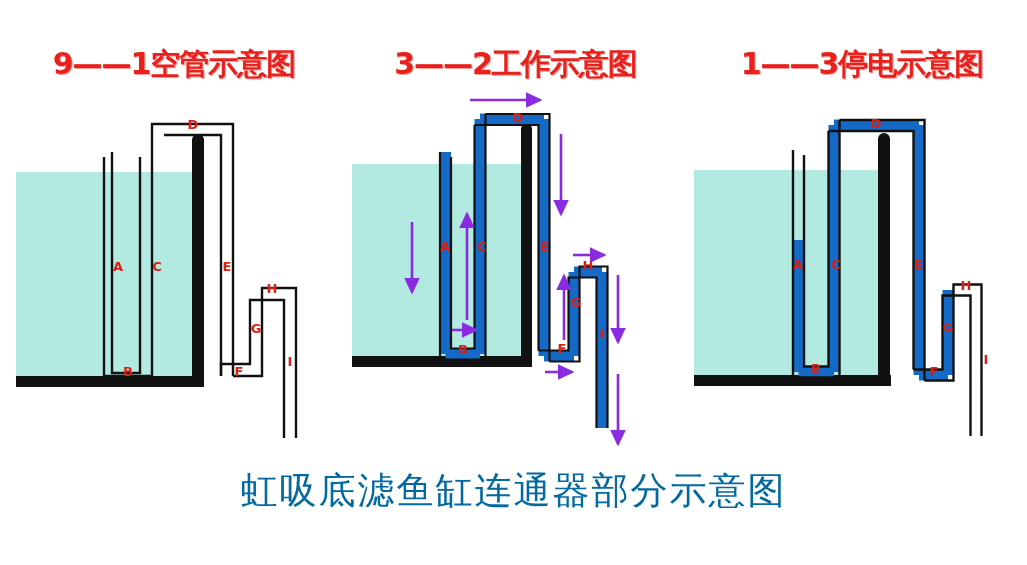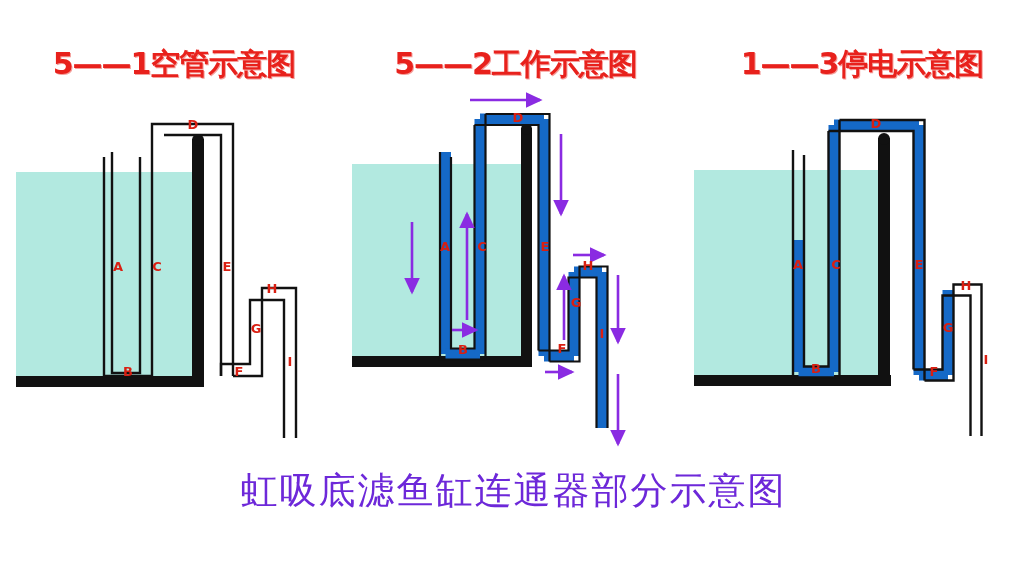--- a/index.html
+++ b/index.html
@@ -56,21 +56,21 @@
   }
 
   #caption {
     position: absolute;
     left: 0;
     top: 466px;
     width: 1027px;
     text-align: center;
     font-family: "DejaVu Serif", serif;
     font-size: 37px;
-    color: #6d28d9;
+    color: #0369a1;
     letter-spacing: 2px;
     white-space: nowrap;
   }
 
   #watermark {
     position: absolute;
     right: 14px;
     bottom: 8px;
     font-family: "DejaVu Sans", sans-serif;
     font-size: 26px;
@@ -86,21 +86,21 @@
     font-size: 13px;
     fill: #d91f12;
   }
 </style>
 </head>
 <body>
 
 <div id="stage">
 
   <div class="panel" id="panel-1">
-    <div class="panel-title">5——1空管示意图</div>
+    <div class="panel-title">9——1空管示意图</div>
 
     <svg class="diagram-svg" viewBox="0 0 340 373" preserveAspectRatio="xMidYMin meet">
 
       <rect x="16" y="80" width="182" height="204" fill="#b2e9e0"></rect>
 
       <rect x="16" y="284" width="188" height="11" fill="#111111"></rect>
 
       <rect x="192" y="47" width="12" height="248" fill="#111111"></rect>
       <circle cx="198" cy="48" r="6" fill="#111111"></circle>
 
@@ -123,21 +123,21 @@
       <text class="pipe-label" x="193" y="37" text-anchor="middle">D</text>
       <text class="pipe-label" x="227" y="179" text-anchor="middle">E</text>
       <text class="pipe-label" x="239" y="284" text-anchor="middle">F</text>
       <text class="pipe-label" x="256" y="241" text-anchor="middle">G</text>
       <text class="pipe-label" x="272" y="201" text-anchor="middle">H</text>
       <text class="pipe-label" x="290" y="274" text-anchor="middle">I</text>
     </svg>
   </div>
 
   <div class="panel" id="panel-2">
-    <div class="panel-title">5——2工作示意图</div>
+    <div class="panel-title">3——2工作示意图</div>
 
     <svg class="diagram-svg" viewBox="0 0 335 373" preserveAspectRatio="xMidYMin meet">
       <defs>
         <marker id="ah2" markerWidth="7" markerHeight="7" refX="5.4" refY="3" orient="auto">
           <path d="M0,0 L6.4,3 L0,6 z" fill="#8a2be2"></path>
         </marker>
       </defs>
 
       <rect x="12" y="72" width="172" height="192" fill="#b2e9e0"></rect>
       <rect x="12" y="264" width="180" height="11" fill="#111111"></rect>

